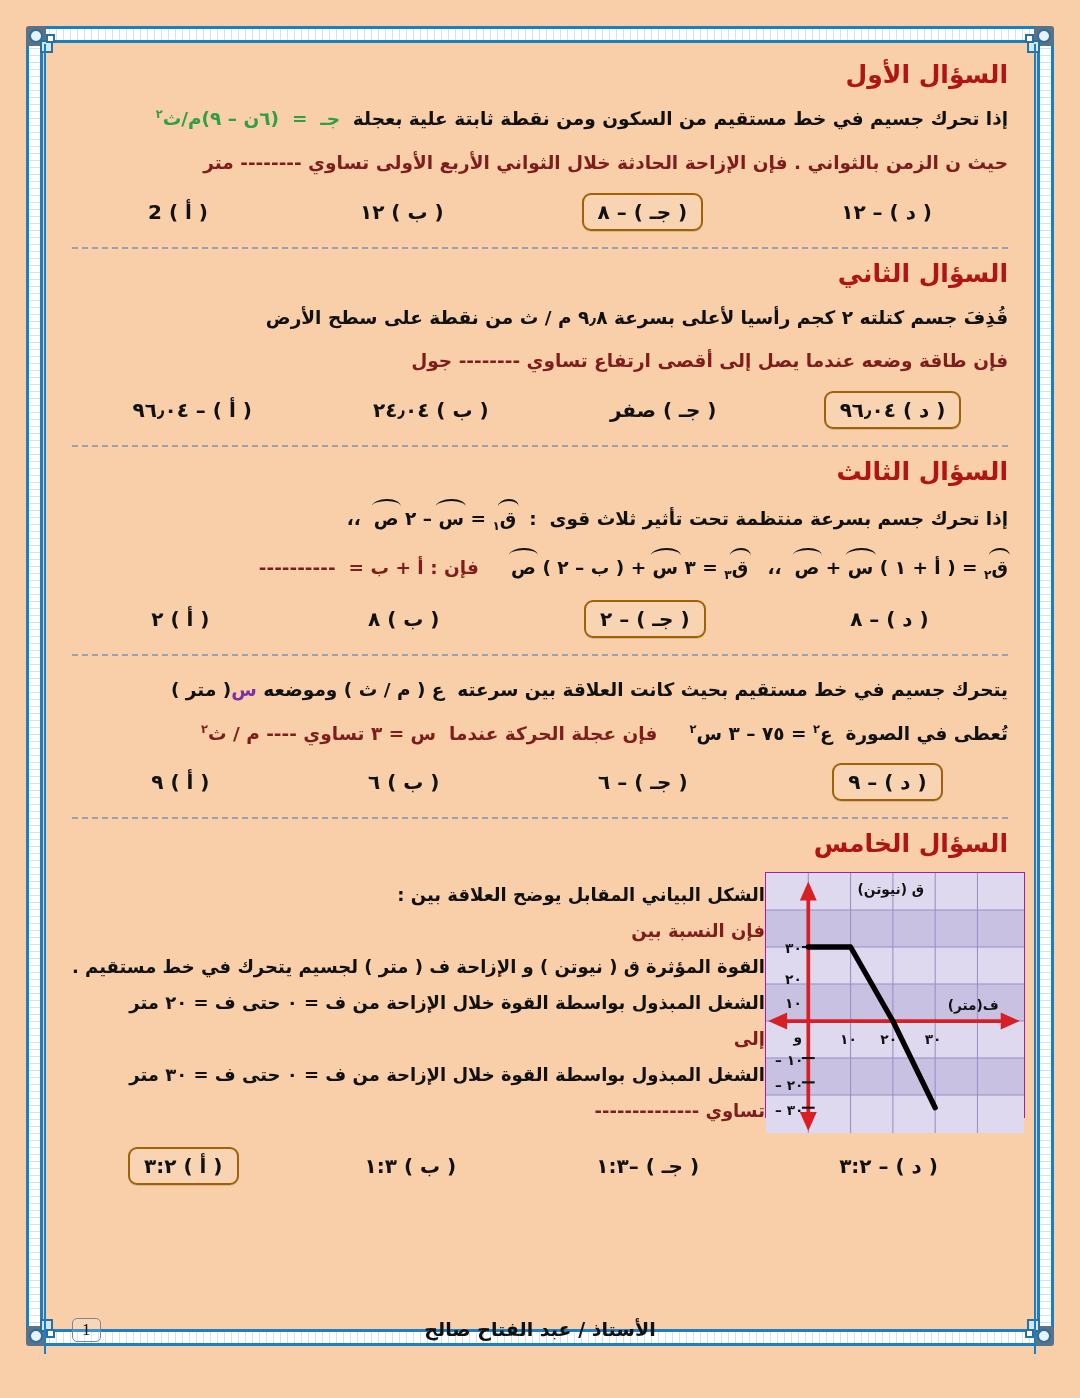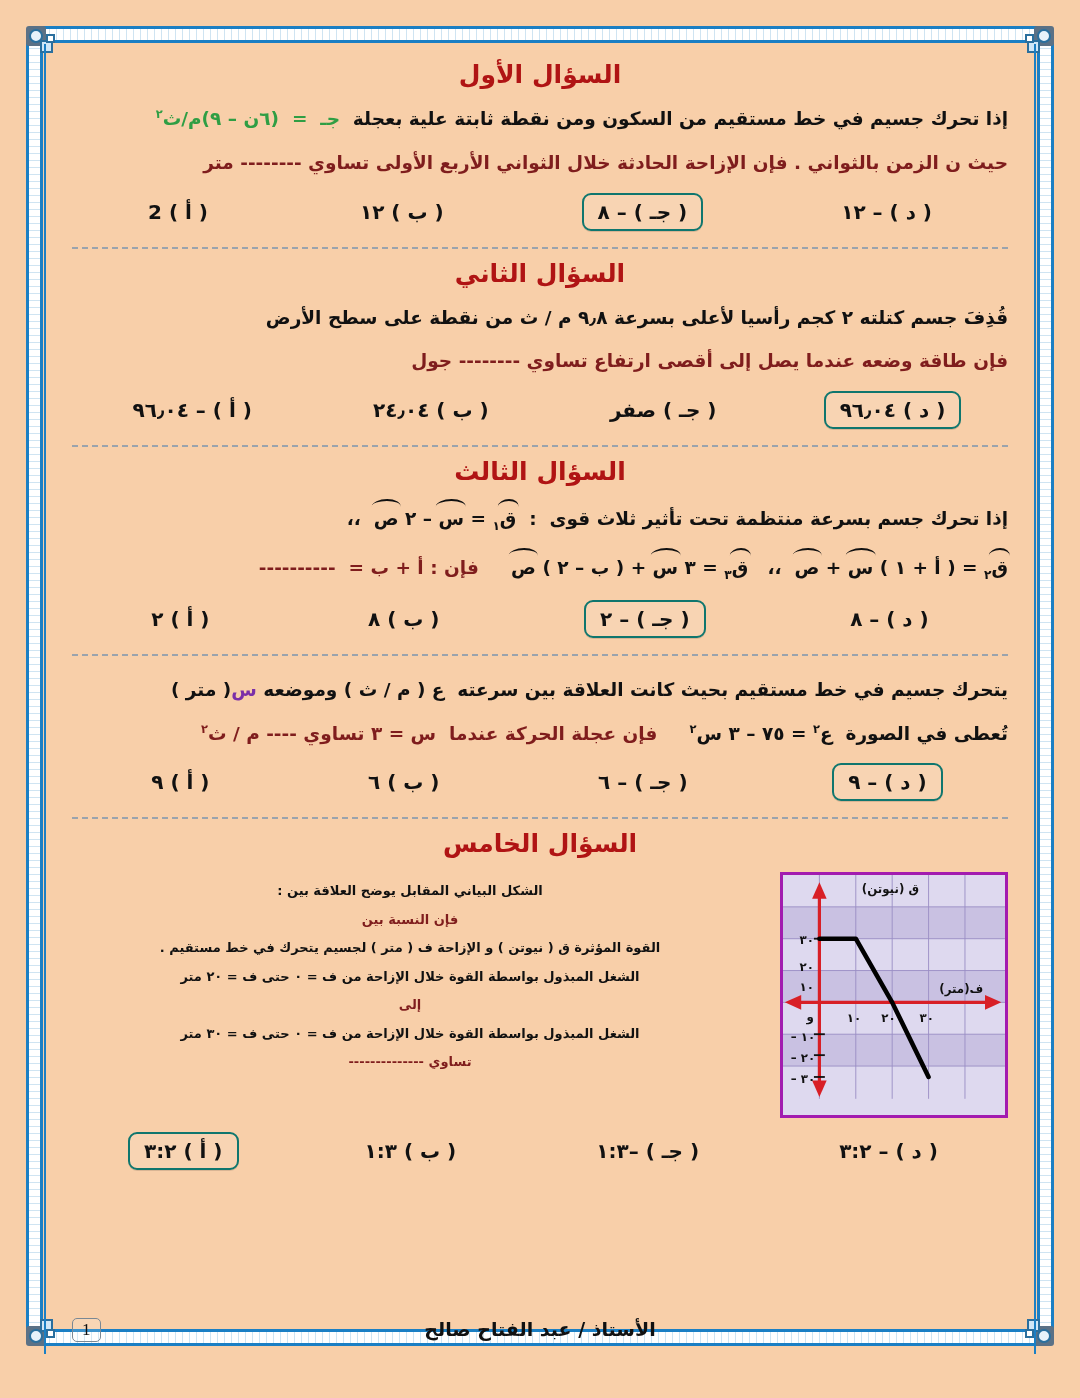--- a/index.html
+++ b/index.html
@@ -48,21 +48,21 @@
 
   
   .page{
     position:absolute;
     left:72px;top:52px;
     width:936px;height:1262px;
   }
 
   .q-block{padding:2px 0 6px 0;}
   .q-title{
-    text-align:center;
+    text-align:right;
     color:#b01414;
     font-weight:bold;
     font-size:25px;
     letter-spacing:0px;
     margin:6px 0 10px 0;
     font-family:"DejaVu Sans","Liberation Sans",sans-serif;
   }
   .q-line{
     text-align:right;
     font-size:18.5px;
@@ -83,41 +83,41 @@
     justify-content:space-around;
     align-items:center;
     margin:14px 0 6px 0;
     direction:rtl;
   }
   .opt{
     font-size:20px;font-weight:bold;color:#111;
     padding:5px 14px;white-space:nowrap;
   }
   .opt.boxed{
-    border:2px solid #0f766e;
+    border:2px solid #a16207;
     border-radius:9px;
     background:rgba(255,255,255,0.12);
     box-shadow:0 1px 0 rgba(0,0,0,.12);
   }
 
   .divider{
     border:0;border-top:2px dashed #9aa3ad;
     margin:4px 0 2px 0;
   }
 
   
   .q5-body{display:flex;flex-direction:row-reverse;align-items:flex-start;
            justify-content:space-between;gap:10px;}
   .q5-text{flex:1;padding-top:4px;}
-  .q5-text .q-line{text-align:center;font-size:13px;margin:9px 0;}
+  .q5-text .q-line{text-align:right;font-size:18px;margin:9px 0;}
   .q5-graph{width:250px;flex:0 0 250px;padding-top:4px;}
 
   .chart-frame{
-    width:228px;height:246px;
-    border:3px solid #a21caf;
+    width:260px;height:246px;
+    border:1px solid #a21caf;
     background:#ded9ef;
     position:relative;
     box-sizing:border-box;
   }
   .chart-inner{position:absolute;inset:0;}
 
   
   .footer{
     position:absolute;left:72px;right:72px;bottom:58px;
     display:flex;align-items:center;justify-content:center;

